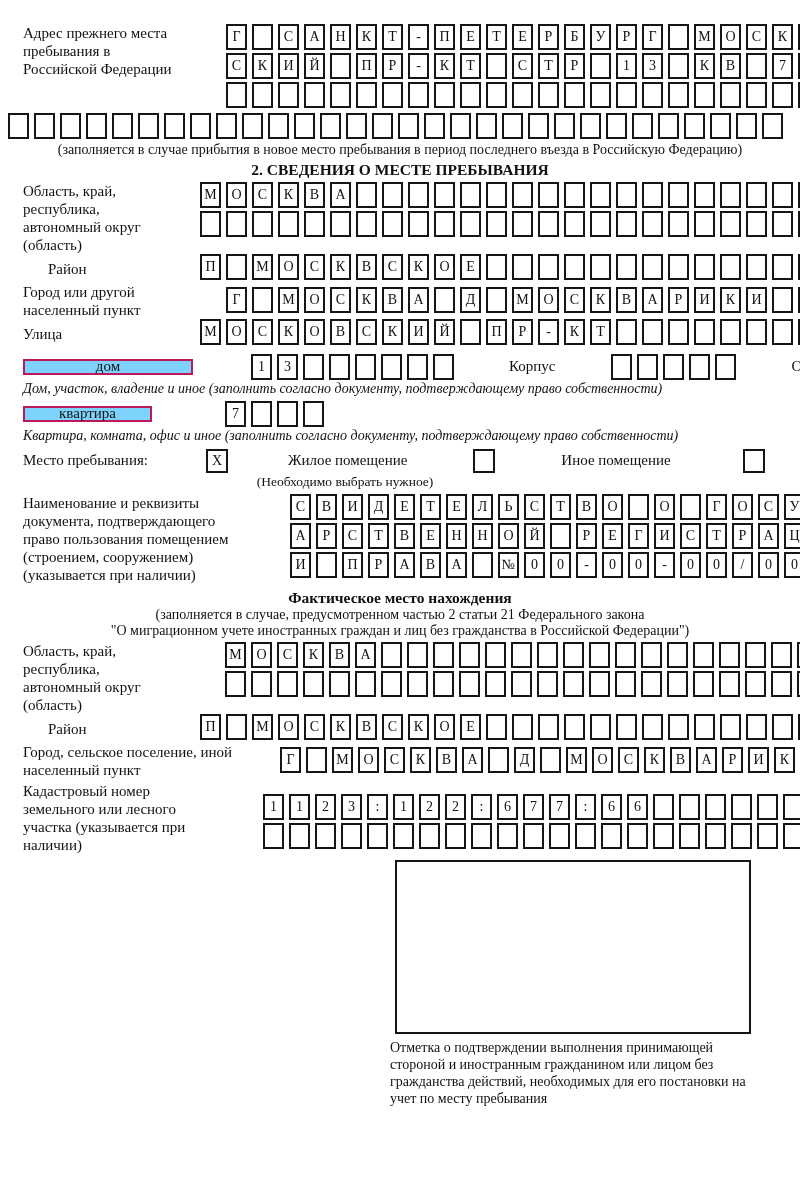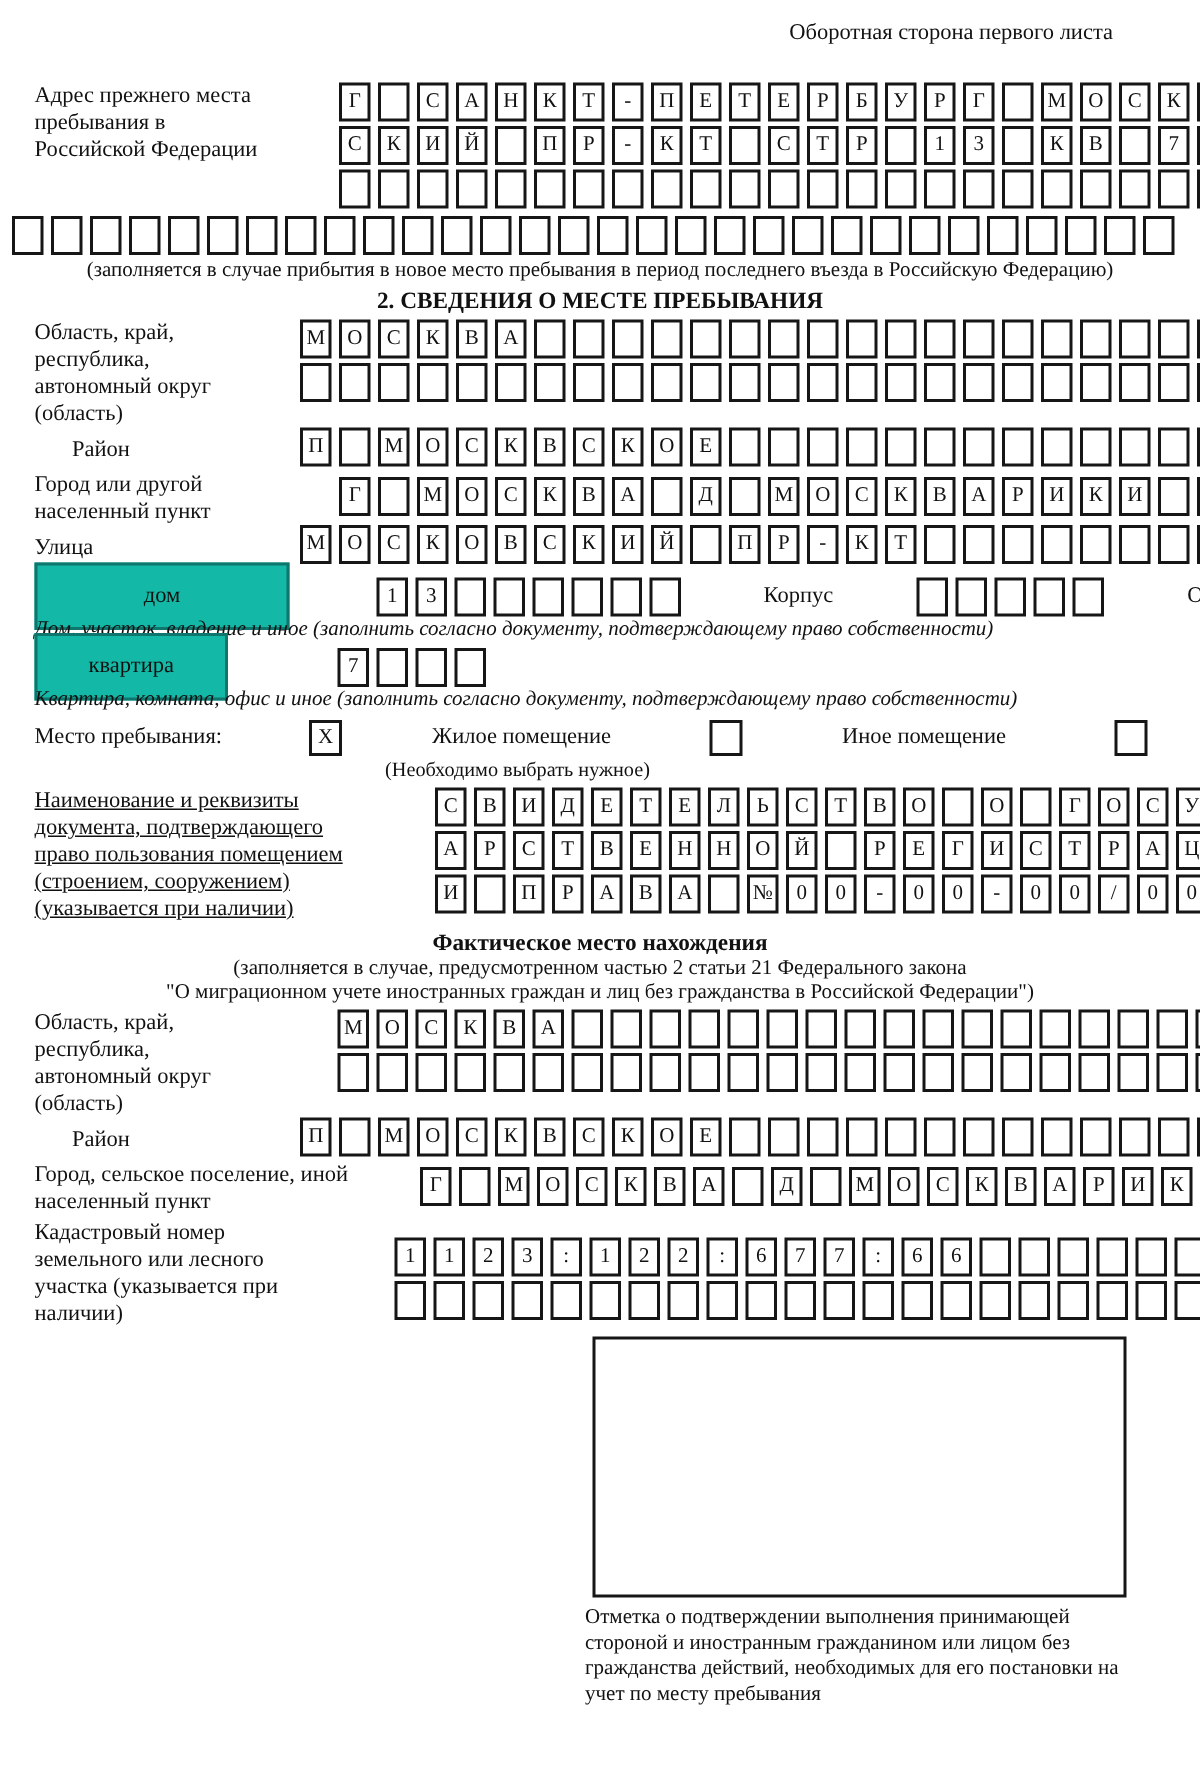--- a/index.html
+++ b/index.html
@@ -17,38 +17,38 @@
     font-size:14px; line-height:22px; vertical-align:top; background:#fff;
   }
   .flex { display:flex; align-items:flex-start;gap:48px; }
   .flex.vcenter { align-items:center; }
   .label { box-sizing:border-box; padding-left:23px; font-size:15px; line-height:18px; flex:none; }
   .w-prev    { width:178px; }
   .w-oblast  { width:152px; }
   .w-rayon   { width:152px;padding-left:48px; }
   .w-gorod   { width:178px; }
   .w-ulitsa  { width:152px; }
-  .w-doc     { width:242px;text-decoration:underline; }
+  .w-doc     { width:242px; }
   .w-oblast2 { width:177px; }
   .w-gorod2  { width:232px; }
   .w-kadastr { width:215px; }
 
   .mt24 { margin-top:24px; } .mt2 { margin-top:2px; } .mt3 { margin-top:3px; }
   .mt4 { margin-top:4px; }
 
   .fullrow { margin-left:8px; }
   .caption { font-size:14px; line-height:16px; }
   .caption.center { text-align:center; }
   .caption.left { margin-left:23px;font-style:italic; }
   .heading { text-align:center; font-weight:bold; font-size:15.5px; line-height:19px; }
 
   .bigbox {
-    box-sizing:border-box; border:2px solid #0f766e; height:45px;
+    box-sizing:border-box; border:2px solid #be185d; height:16px;
     display:flex; align-items:center; justify-content:center;
-    font-size:15px; flex:none; background:#14b8a6;
+    font-size:15px; flex:none; background:#7dd3fc;
   }
   .dom-row { margin-left:23px; height:29px; }
   .dom-box { width:170px; margin-right:10px; }
   .kv-box  { width:129px; margin-right:25px; }
   .inline-lbl { font-size:15px; flex:none; }
   .dom-row .cellrow, .kv-row .cellrow { margin-bottom:0; }
   .kv-row { margin-left:23px; height:29px; }
 
   .stay-row { margin-left:23px; height:27px; font-size:15px; }
   .checkbox {
@@ -70,21 +70,20 @@
   .stamp-caption {
     margin-left:390px; margin-top:5px; width:372px; text-align:left;
     font-size:14px; line-height:17px;
   }
 </style>
 </head>
 <body>
 
 <div class="page">
 
-  <div class="header-note">Оборотная сторона первого листа</div>
 
   <div class="flex mt24">
     <div class="label w-prev">Адрес прежнего места пребывания в Российской Федерации</div>
     <div>
       <div class="cellrow"><span class="cell">Г</span><span class="cell"></span><span class="cell">С</span><span class="cell">А</span><span class="cell">Н</span><span class="cell">К</span><span class="cell">Т</span><span class="cell">-</span><span class="cell">П</span><span class="cell">Е</span><span class="cell">Т</span><span class="cell">Е</span><span class="cell">Р</span><span class="cell">Б</span><span class="cell">У</span><span class="cell">Р</span><span class="cell">Г</span><span class="cell"></span><span class="cell">М</span><span class="cell">О</span><span class="cell">С</span><span class="cell">К</span><span class="cell">О</span><span class="cell">В</span></div>
       <div class="cellrow"><span class="cell">С</span><span class="cell">К</span><span class="cell">И</span><span class="cell">Й</span><span class="cell"></span><span class="cell">П</span><span class="cell">Р</span><span class="cell">-</span><span class="cell">К</span><span class="cell">Т</span><span class="cell"></span><span class="cell">С</span><span class="cell">Т</span><span class="cell">Р</span><span class="cell"></span><span class="cell">1</span><span class="cell">3</span><span class="cell"></span><span class="cell">К</span><span class="cell">В</span><span class="cell"></span><span class="cell">7</span><span class="cell"></span><span class="cell"></span></div>
       <div class="cellrow"><span class="cell"></span><span class="cell"></span><span class="cell"></span><span class="cell"></span><span class="cell"></span><span class="cell"></span><span class="cell"></span><span class="cell"></span><span class="cell"></span><span class="cell"></span><span class="cell"></span><span class="cell"></span><span class="cell"></span><span class="cell"></span><span class="cell"></span><span class="cell"></span><span class="cell"></span><span class="cell"></span><span class="cell"></span><span class="cell"></span><span class="cell"></span><span class="cell"></span><span class="cell"></span><span class="cell"></span></div>
     </div>
   </div>
   <div class="cellrow fullrow mt2"><span class="cell"></span><span class="cell"></span><span class="cell"></span><span class="cell"></span><span class="cell"></span><span class="cell"></span><span class="cell"></span><span class="cell"></span><span class="cell"></span><span class="cell"></span><span class="cell"></span><span class="cell"></span><span class="cell"></span><span class="cell"></span><span class="cell"></span><span class="cell"></span><span class="cell"></span><span class="cell"></span><span class="cell"></span><span class="cell"></span><span class="cell"></span><span class="cell"></span><span class="cell"></span><span class="cell"></span><span class="cell"></span><span class="cell"></span><span class="cell"></span><span class="cell"></span><span class="cell"></span><span class="cell"></span></div>

